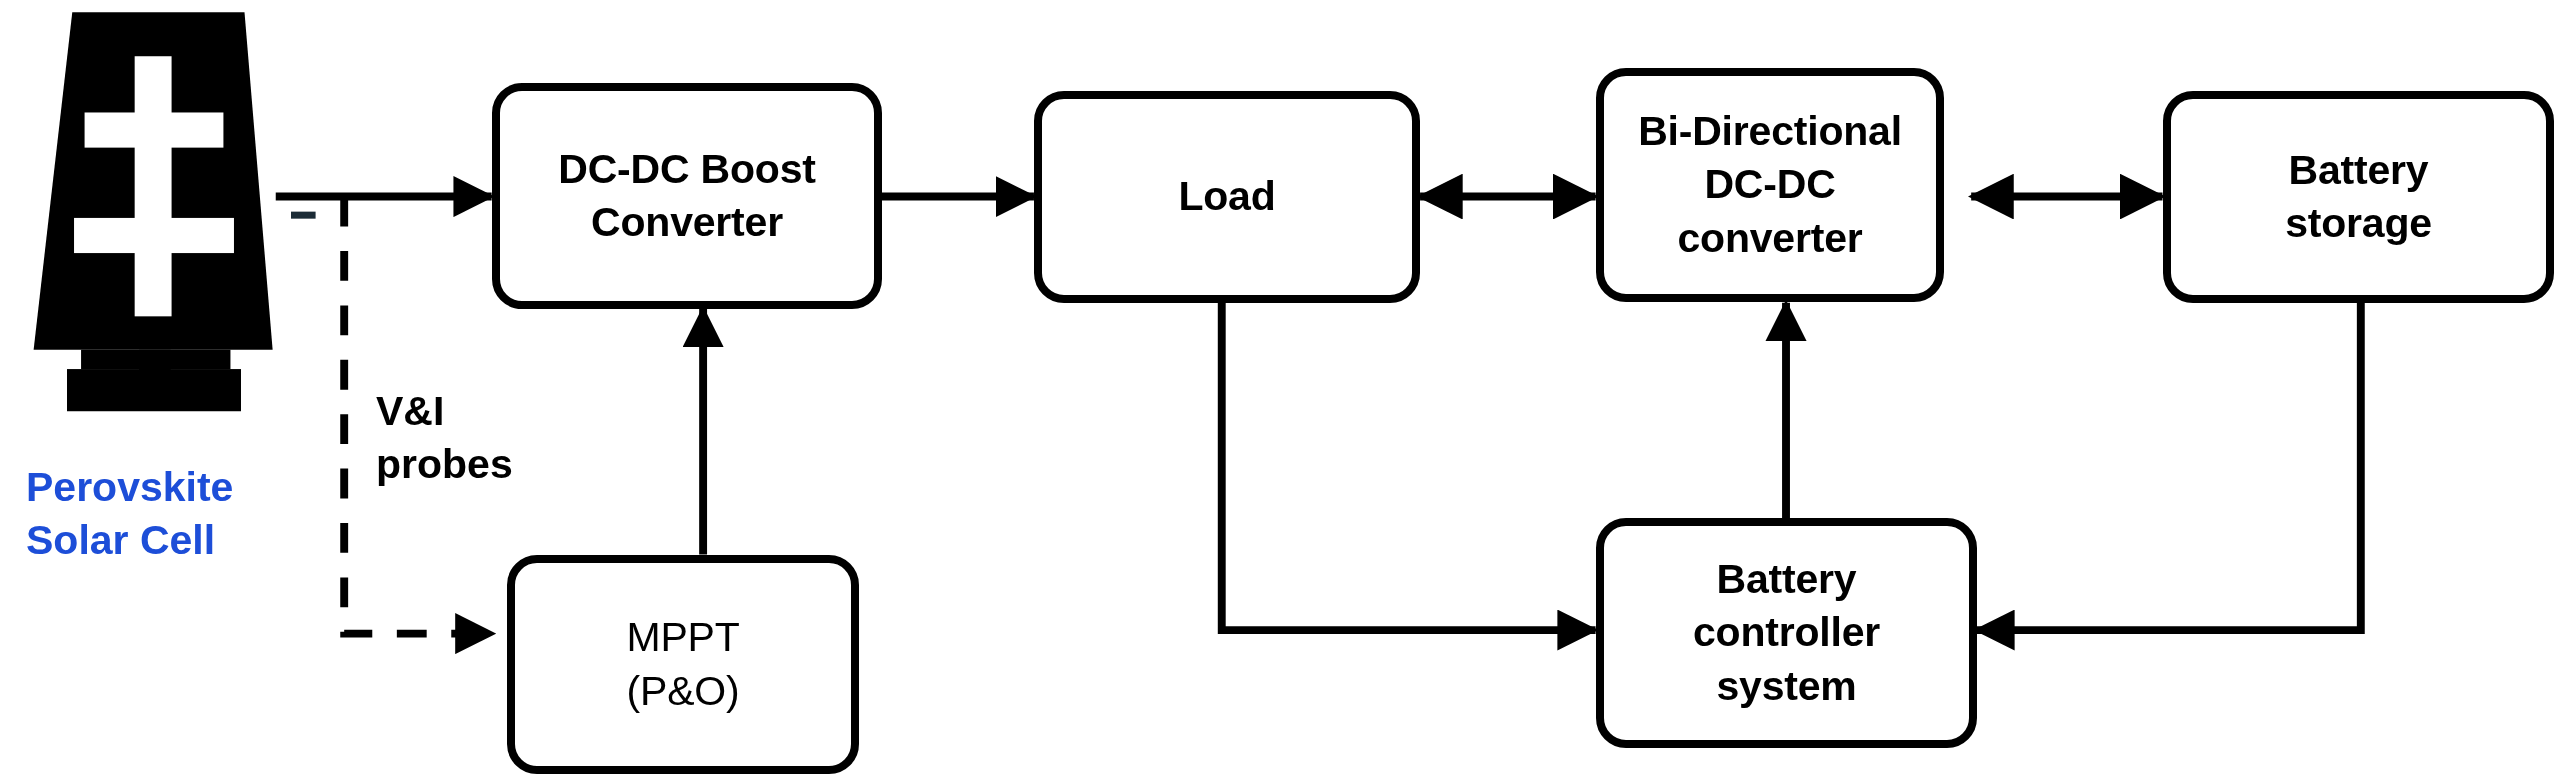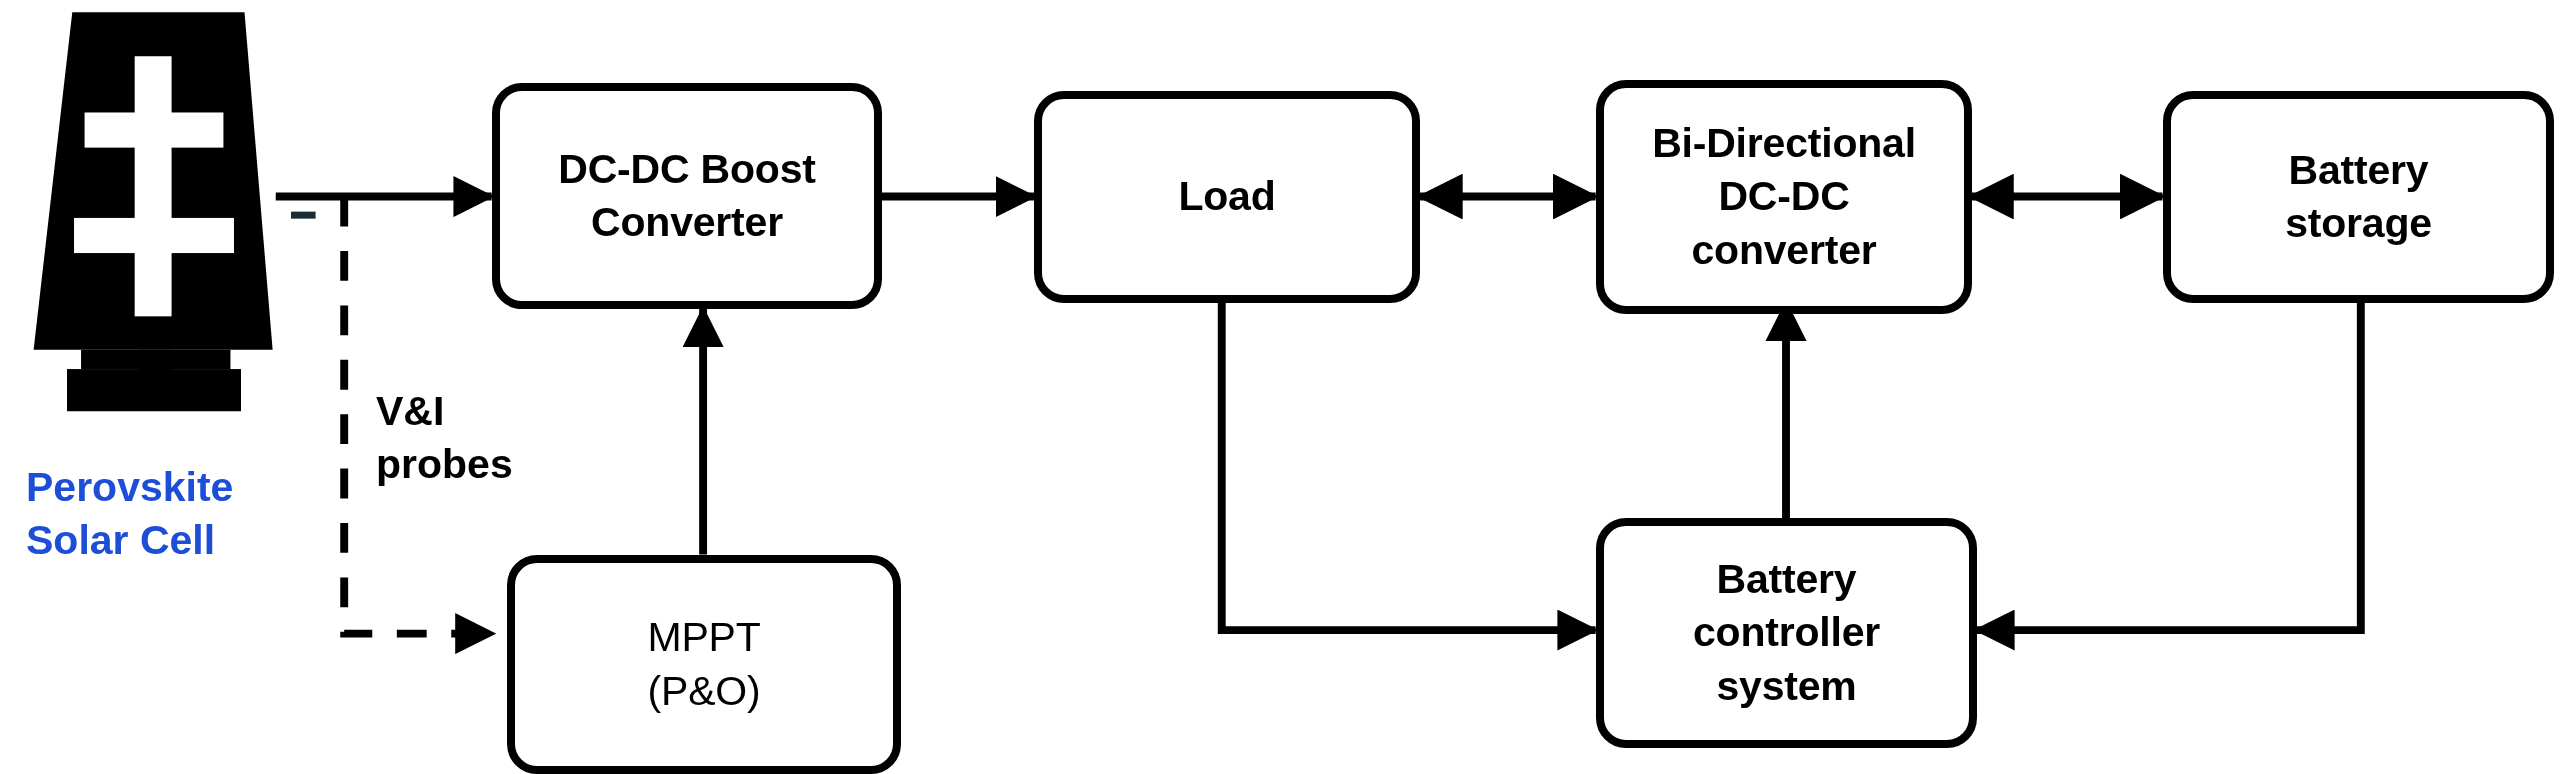--- a/index.html
+++ b/index.html
@@ -127,30 +127,30 @@
 Solar Cell</div>
 
   <div class="wire-label" style="left:376px; top:341px;">V&amp;I
 probes</div>
 
   <div class="node" style="left:492px; top:83px; width:390px; height:226px;">
     <span class="node-label">DC-DC Boost
 Converter</span>
   </div>
 
-  <div class="node" style="left:507px; top:555px; width:394px; height:219px;">
+  <div class="node" style="left:507px; top:555px; width:352px; height:219px;">
     <span class="node-label regular">MPPT
 (P&amp;O)</span>
   </div>
 
   <div class="node" style="left:1034px; top:91px; width:386px; height:212px;justify-content:center;">
     <span class="node-label">Load</span>
   </div>
 
-  <div class="node" style="left:1596px; top:80px; width:376px; height:234px;">
+  <div class="node" style="left:1596px; top:68px; width:348px; height:234px;">
     <span class="node-label">Bi-Directional
 DC-DC
 converter</span>
   </div>
 
   <div class="node" style="left:2163px; top:91px; width:391px; height:212px;">
     <span class="node-label">Battery
 storage</span>
   </div>
 

